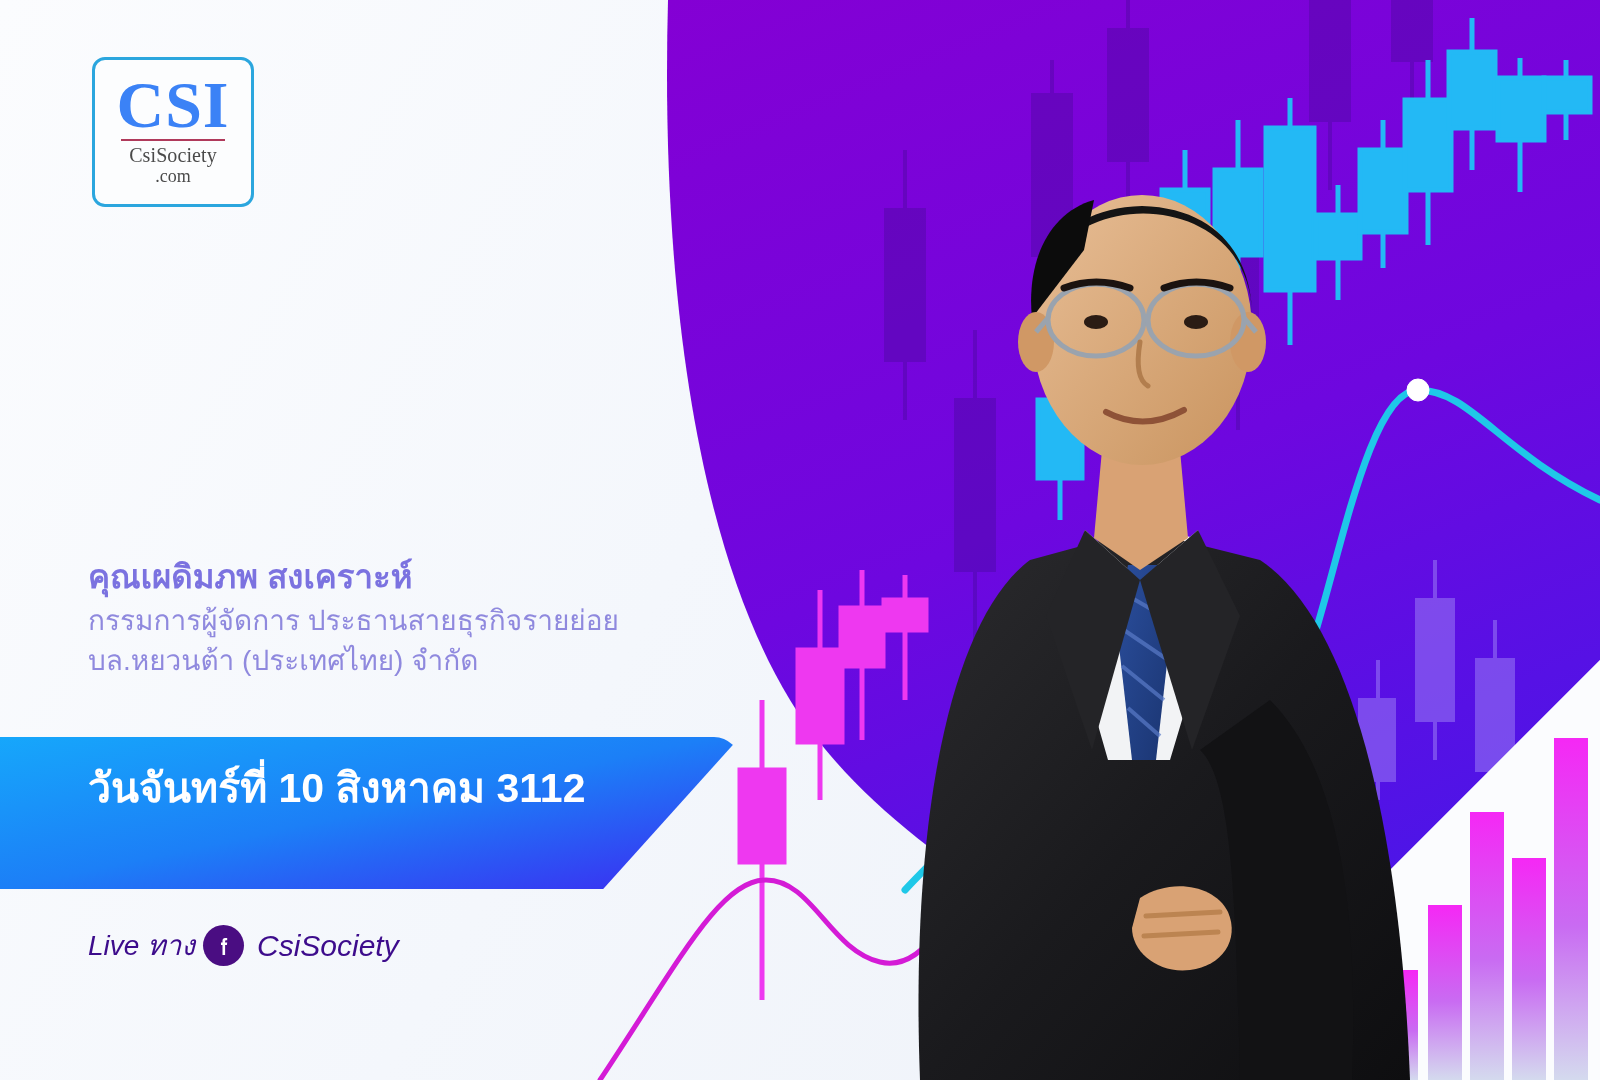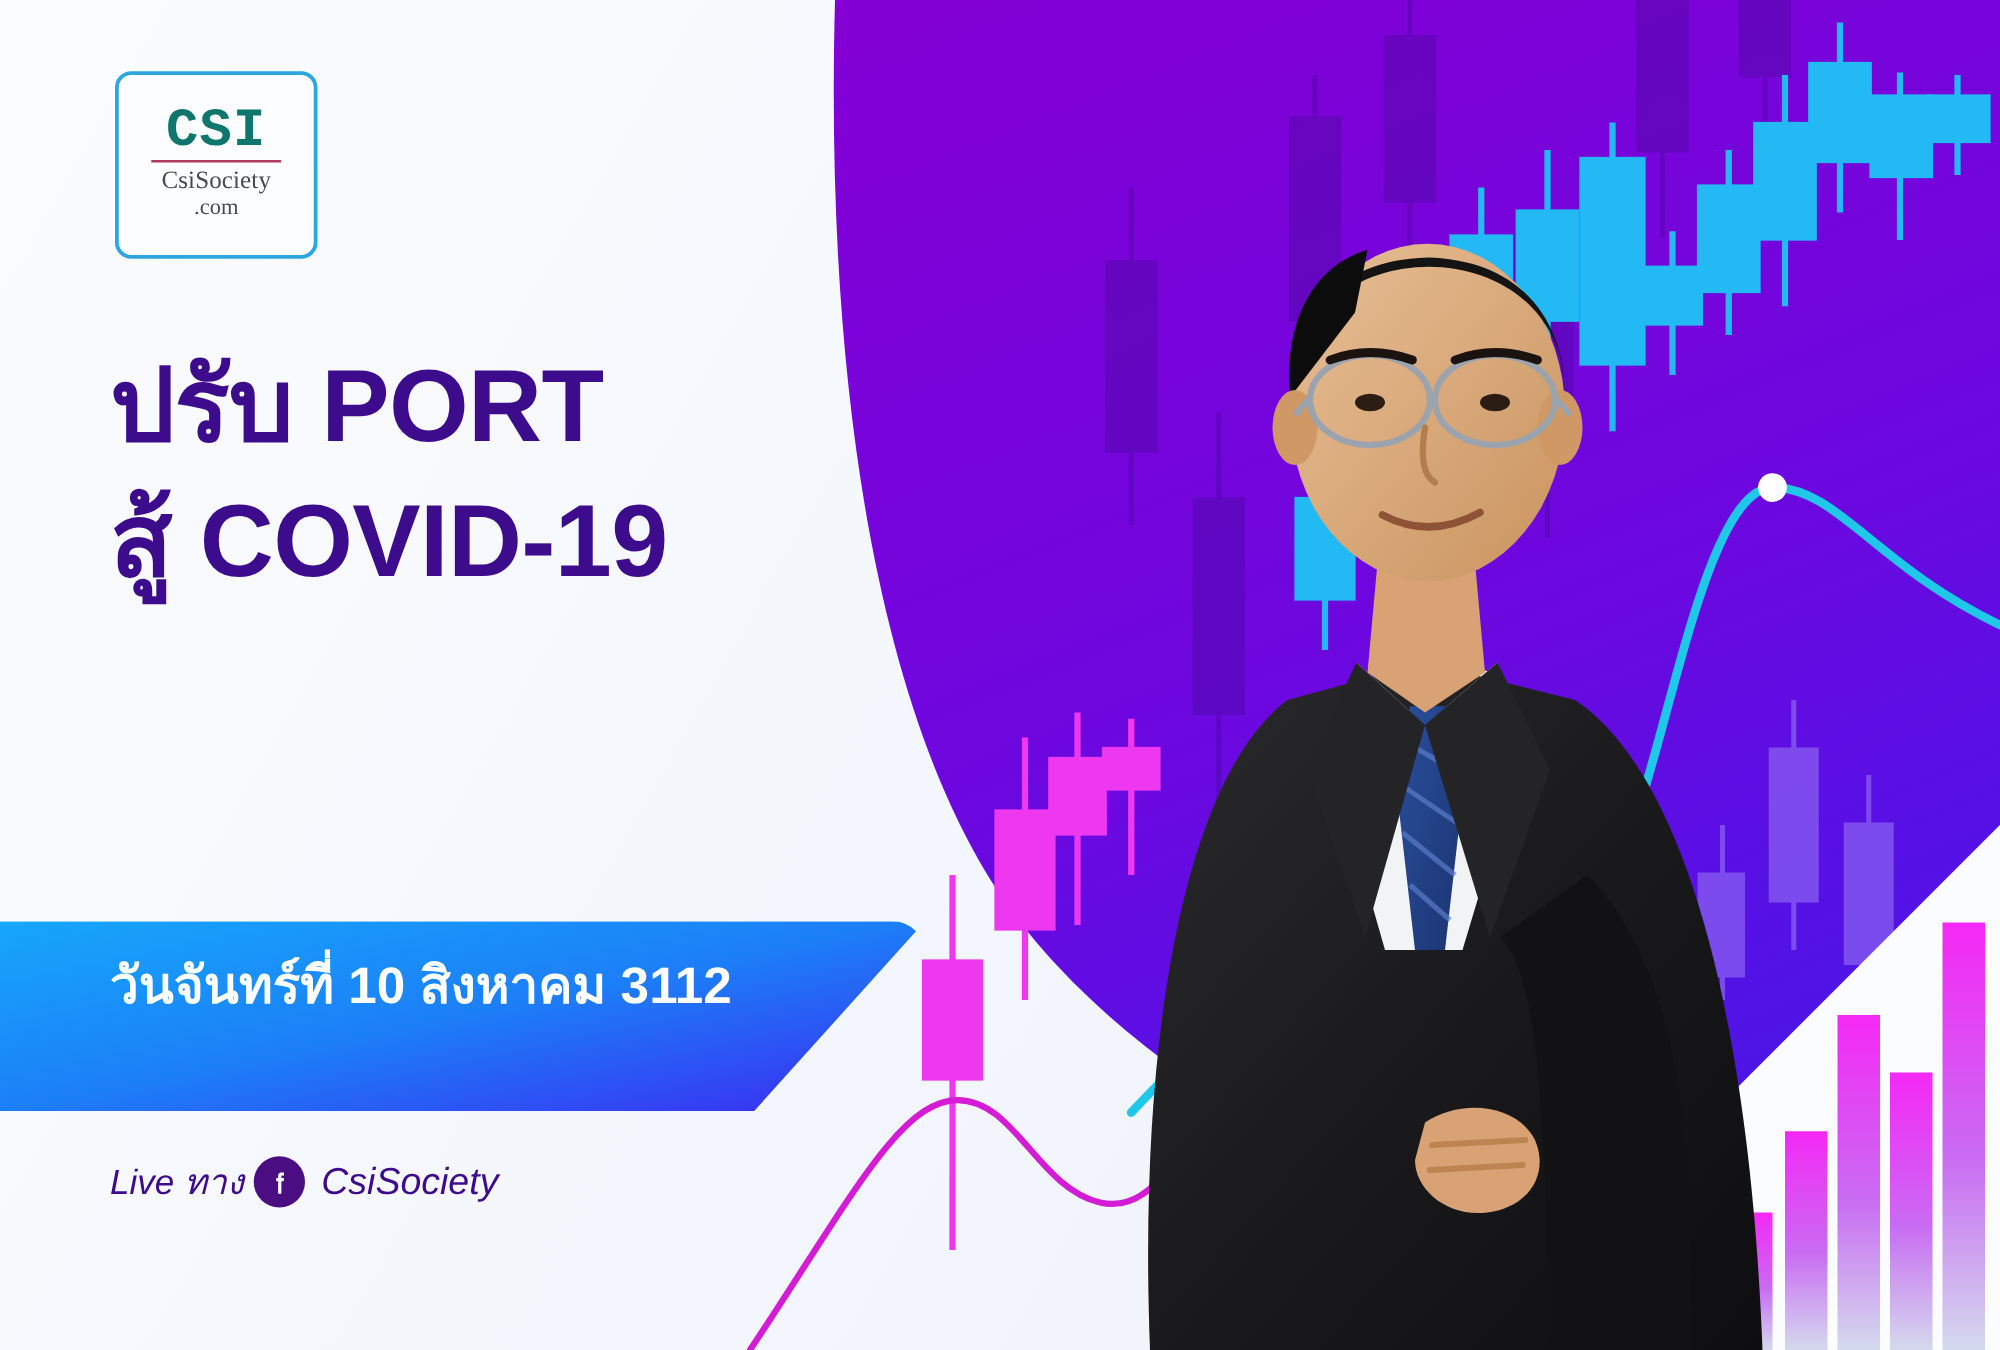--- a/index.html
+++ b/index.html
@@ -24,22 +24,22 @@
   
   .person { position:absolute; left:840px; top:60px; width:650px; height:1020px; }
 
   
   .logo-box {
     position:absolute; left:92px; top:57px; width:162px; height:150px;
     background:#FCFDFE; border:3px solid #2BA6DE; border-radius:13px;
     display:flex; flex-direction:column; align-items:center; justify-content:center;
   }
   .logo-csi {
-    font-family:Liberation Mono, monospace; font-weight:bold; font-size:43px;
-    color:#0f766e; letter-spacing:1px; line-height:.95; margin-top:-3px;
+    font-family:Liberation Serif, serif; font-weight:bold; font-size:66px;
+    color:#3b82f6; letter-spacing:1px; line-height:.95; margin-top:-3px;
   }
   .logo-rule { width:104px; height:2px; background:#B03A5B; margin:3px 0 4px; }
   .logo-society {
     font-family:"Liberation Serif", serif; font-size:20px; color:#4A4A4A;
     line-height:1.02; letter-spacing:.1px;
   }
   .logo-com {
     font-family:"Liberation Serif", serif; font-size:18px; color:#4A4A4A; line-height:1.2;
   }
 
@@ -267,25 +267,26 @@
     <path d="M 430,640 C 490,700 520,820 512,1020 L 400,1020 C 396,840 392,720 360,690 Z" fill="#121214"></path>
   </svg>
 
   <div class="logo-box">
     <div class="logo-csi">CSI</div>
     <div class="logo-rule"></div>
     <div class="logo-society">CsiSociety</div>
     <div class="logo-com">.com</div>
   </div>
 
-  <div class="headline">
-    <div>ปรับ PORT</div>
-    <div>สู้ COVID-19</div>
+
+  <div class="speaker">
+    <div class="speaker-name">คุณเผดิมภพ สงเคราะห์</div>
+    <div class="speaker-role">กรรมการผู้จัดการ ประธานสายธุรกิจรายย่อย</div>
+    <div class="speaker-role">บล.หยวนต้า (ประเทศไทย) จำกัด</div>
   </div>
-
 
   <div class="date-banner">
     <div class="date-line">วันจันทร์ที่ 10 สิงหาคม 3112</div>
   </div>
 
   <div class="social">
     <div class="social-row">
       <span class="social-label">Live ทาง</span>
       <span class="social-icon">
         <svg width="24" height="24" viewBox="0 0 24 24" aria-hidden="true">

